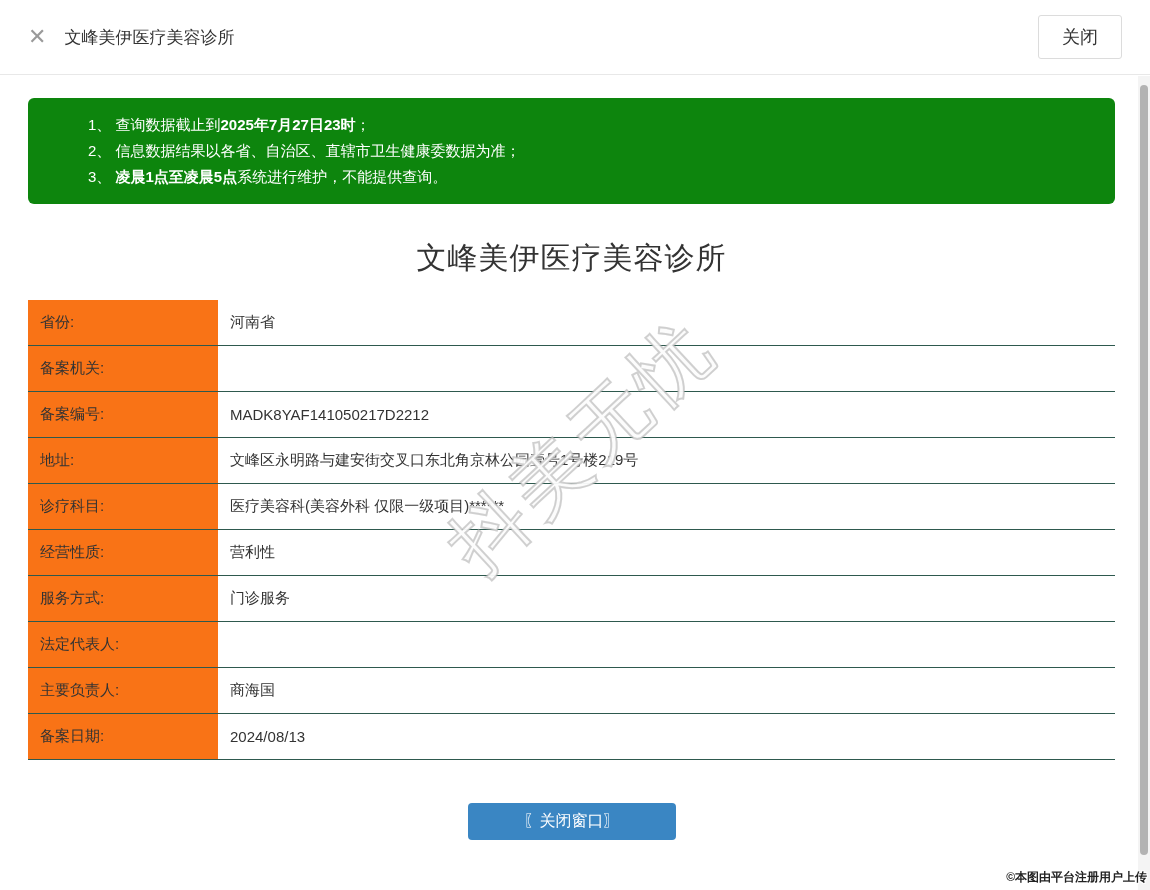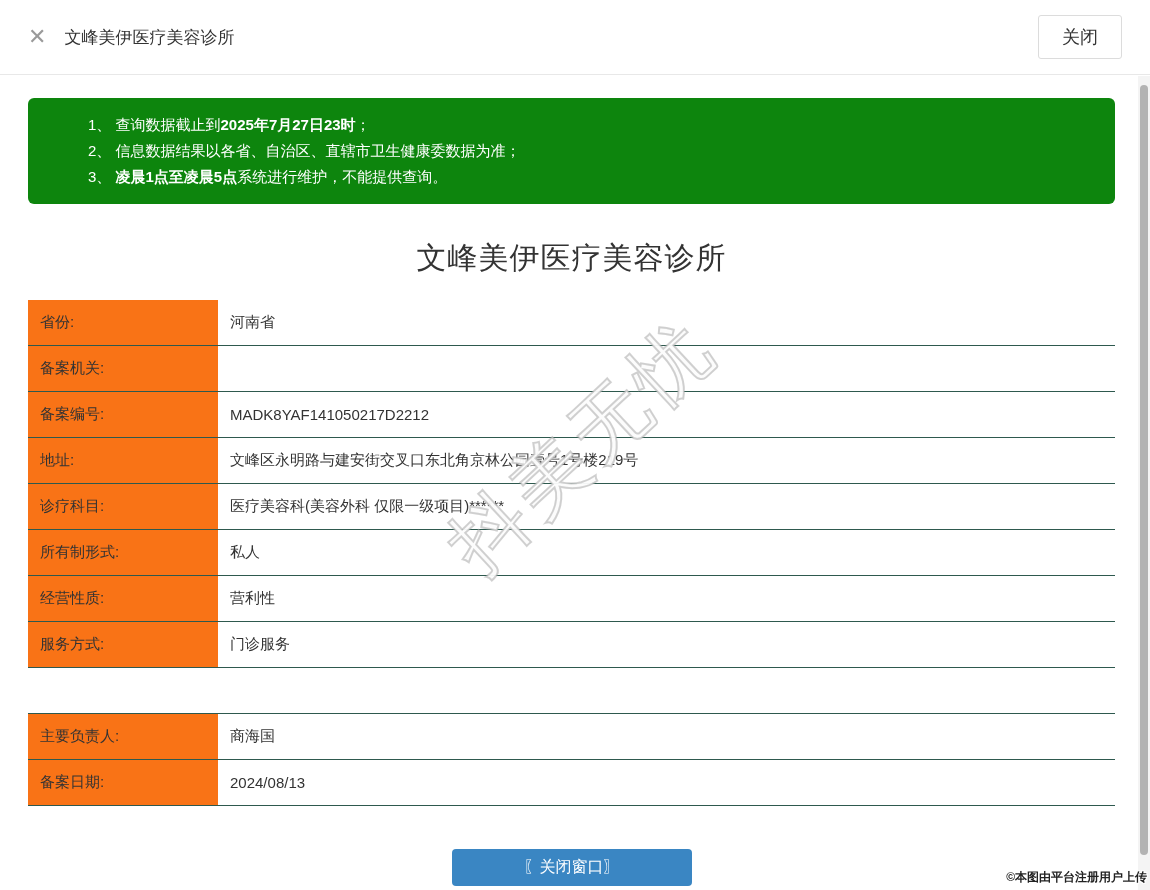--- a/index.html
+++ b/index.html
@@ -89,21 +89,21 @@
     flex: 1;
     display: flex;
     align-items: center;
     padding-left: 12px;
     color: #333;
   }
   
   .close-window-btn {
     display: block;
     margin: 43px auto 0 auto;
-    width: 240px;
+    width: 208px;
     height: 37px;
     background: #3a86c3;
     border: none;
     border-radius: 4px;
     color: #fff;
     font-size: 16px;
     cursor: pointer;
     font-family: inherit;
   }
   
@@ -193,32 +193,29 @@
       </div>
       <div class="record-row">
         <div class="record-label">地址:</div>
         <div class="record-value">文峰区永明路与建安街交叉口东北角京林公园壹号1号楼219号</div>
       </div>
       <div class="record-row">
         <div class="record-label">诊疗科目:</div>
         <div class="record-value">医疗美容科(美容外科 仅限一级项目)******</div>
       </div>
       <div class="record-row">
-        <div class="record-label">所有制形式:</div>
-        <div class="record-value">私人</div>
-      </div>
-      <div class="record-row">
         <div class="record-label">经营性质:</div>
         <div class="record-value">营利性</div>
       </div>
       <div class="record-row">
         <div class="record-label">服务方式:</div>
         <div class="record-value">门诊服务</div>
       </div>
       <div class="record-row">
+        <div class="record-label">法定代表人:</div>
       </div>
       <div class="record-row">
         <div class="record-label">主要负责人:</div>
         <div class="record-value">商海国</div>
       </div>
       <div class="record-row">
         <div class="record-label">备案日期:</div>
         <div class="record-value">2024/08/13</div>
       </div>
     </div>

